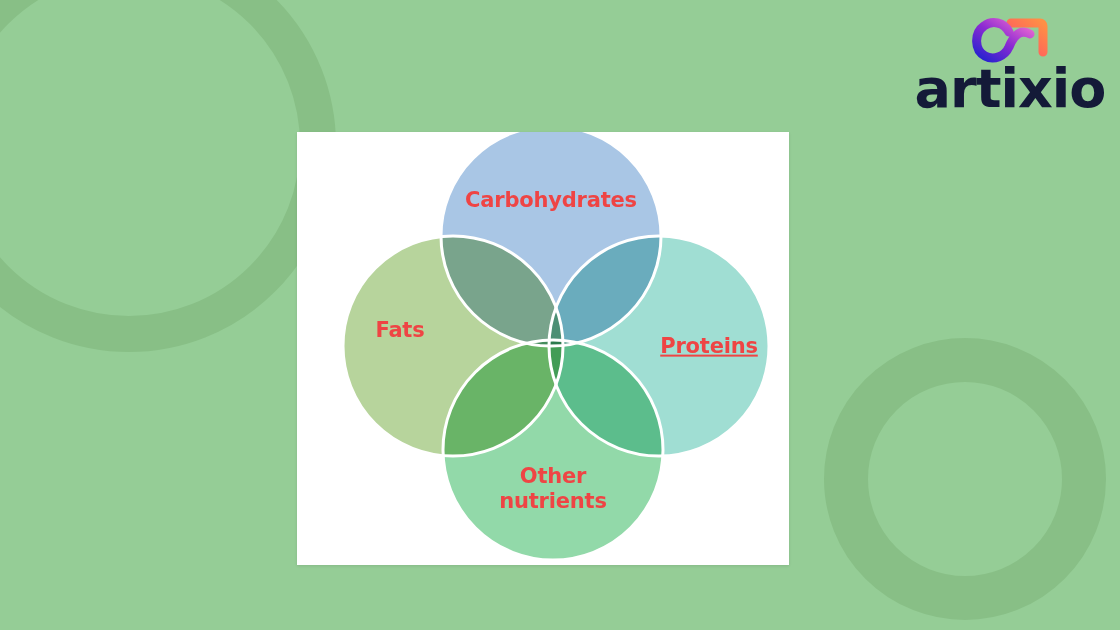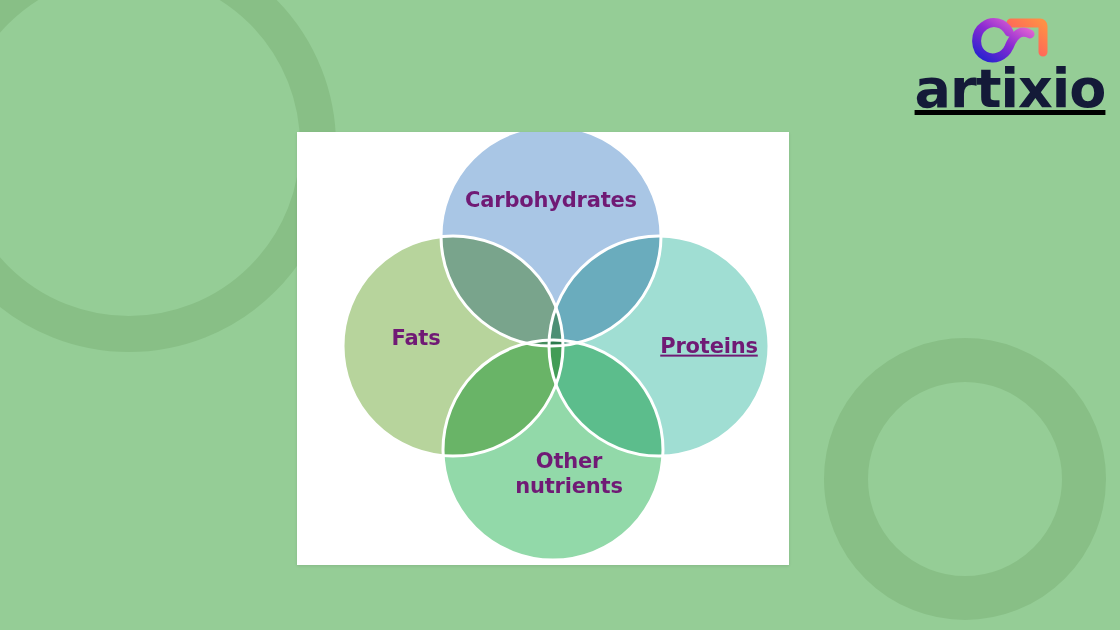--- a/index.html
+++ b/index.html
@@ -49,21 +49,20 @@
   .logo {
     position:absolute;
     right:30px;
     top:14px;
     width:160px;
     height:100px;
     display:flex;
     flex-direction:column;
     align-items:center;
     justify-content:flex-start;
-    text-decoration:underline;
   }
   .logo-mark {
     width:92px;
     height:52px;
     display:block;
   }
   .logo-word {
     display:block;
     font-family:"DejaVu Sans", sans-serif;
     font-size:54px;
@@ -95,35 +94,35 @@
     left:0;
     top:0;
     width:492px;
     height:433px;
     display:block;
   }
 
   
   .venn-label {
     position:absolute;
-    color:#701a75;
+    color:#ef4444;
     font-family:"DejaVu Sans", sans-serif;
     font-weight:700;
     font-size:21px;
     line-height:1.18;
     text-align:center;
     white-space:pre-line;
     transform:translate(-50%,-50%);
     letter-spacing:-0.2px;
     pointer-events:none;
   }
   .lbl-carbohydrates { left:254px; top:68px; }
-  .lbl-fats         { left:103px; top:206px;margin-left:16px; }
+  .lbl-fats         { left:103px; top:198px; }
   .lbl-proteins     { left:412px; top:214px;text-decoration:underline; }
-  .lbl-other        { left:256px; top:342px;margin-left:16px; }
+  .lbl-other        { left:256px; top:357px; }
 </style>
 </head>
 <body>
 
 <div class="bg-layer">
   <div class="ring ring--top-left"></div>
   <div class="ring ring--bottom-right"></div>
 </div>
 
 <div class="logo">

